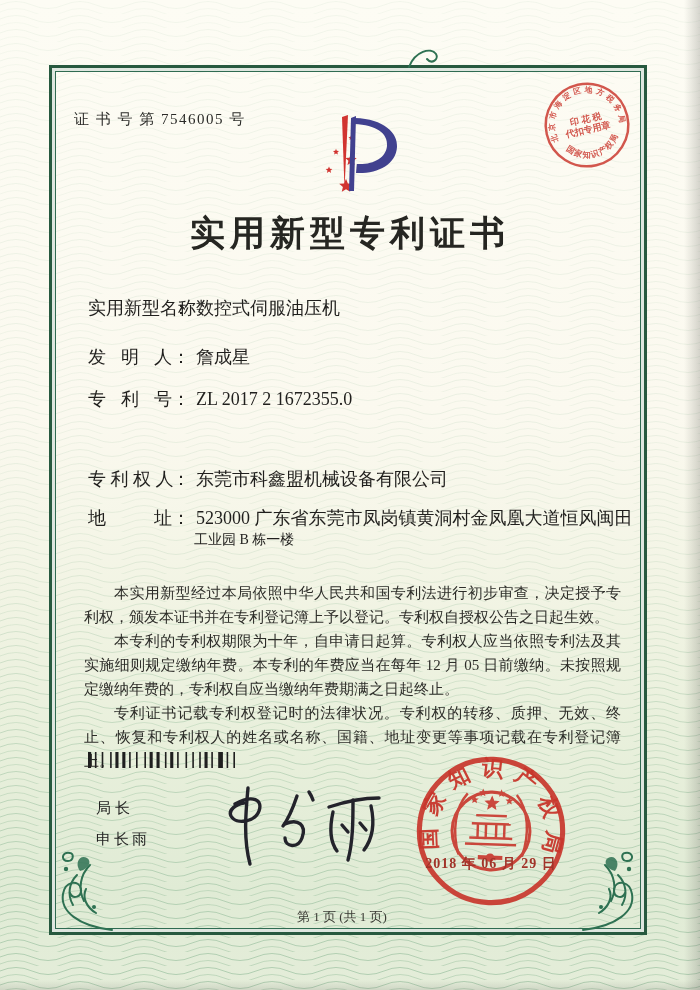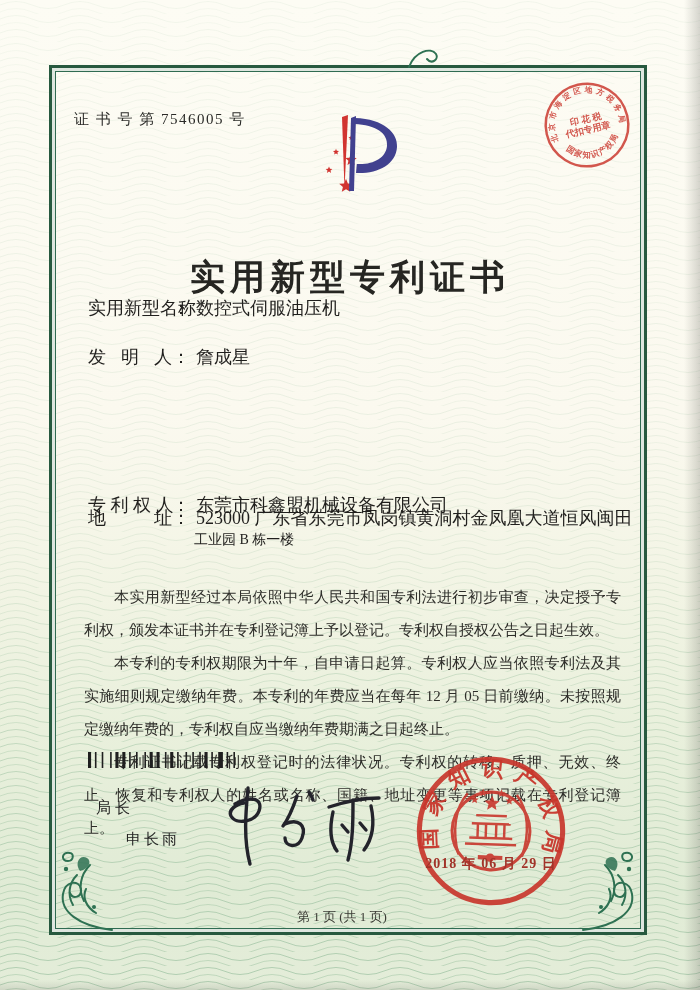--- a/index.html
+++ b/index.html
@@ -18,36 +18,36 @@
     border:1px solid #2f6b51;
     box-shadow:0 0 0 3px rgba(255,255,252,.85),0 0 0 6px #27593f;
   }
   .certno{
     position:absolute;left:74px;top:110px;font-size:15px;
     letter-spacing:1.5px;color:#2b2b28;
   }
   .logo{position:absolute;left:296px;top:108px;}
   .title{
     position:absolute;left:0;right:0;top:210px;text-align:center;
-    font-size:35px;letter-spacing:5px;font-weight:600;color:#262622;margin-top:44px;
+    font-size:35px;letter-spacing:5px;font-weight:600;color:#262622;
   }
   .row{position:absolute;left:88px;font-size:18px;color:#201f1d;white-space:nowrap;}
   .lbl{display:inline-block;width:84px;text-align:justify;text-align-last:justify;vertical-align:top;}
   .colon{display:inline-block;margin-right:6px;}
   .val{display:inline-block;}
   .addr2{position:absolute;left:194px;top:531px;font-size:14px;color:#201f1d;text-align:center;}
   .grantno{position:absolute;left:297px;top:0;}
   .bodytext{
     position:absolute;left:84px;top:581px;width:537px;
-    font-size:15px;line-height:33px;text-align:justify;color:#2d2d29;
+    font-size:15px;line-height:24px;text-align:justify;color:#2d2d29;
   }
   .bodytext p{margin:0;text-indent:2em;}
   .barcode{position:absolute;left:88px;top:752px;}
   .signer-title{position:absolute;left:96px;top:799px;font-size:15px;letter-spacing:4px;color:#222;}
-  .signer-name{position:absolute;left:96px;top:830px;font-size:15px;letter-spacing:3px;color:#222;margin-left:30px;}
+  .signer-name{position:absolute;left:96px;top:830px;font-size:15px;letter-spacing:3px;color:#222;}
   .signature{position:absolute;left:205px;top:780px;}
   .seal{position:absolute;left:403px;top:743px;transform:rotate(2deg);}
   .seal-date{
     position:absolute;left:403px;top:855px;width:176px;text-align:center;
     font-size:14px;color:#a13329;letter-spacing:1px;font-weight:600;
   }
   .taxseal{position:absolute;left:539px;top:77px;transform:rotate(-13deg);opacity:.92;}
   .footer{position:absolute;left:0;right:16px;top:908px;text-align:center;font-size:13px;color:#3a3a34;}
   .orn-left{position:absolute;left:50px;top:843px;}
   .orn-right{position:absolute;left:581px;top:843px;transform:scaleX(-1);}
@@ -105,21 +105,24 @@
   </svg>
 
   <div class="title">实用新型专利证书</div>
 
   <div class="row" style="top:296px">
     <span class="lbl">实用新型名称</span><span class="colon">：</span><span class="val">数控式伺服油压机</span>
   </div>
   <div class="row" style="top:345px">
     <span class="lbl">发 明 人</span><span class="colon">：</span><span class="val">詹成星</span>
   </div>
-  <div class="row" style="top:493px">
+  <div class="row" style="top:387px">
+    <span class="lbl">专 利 号</span><span class="colon">：</span><span class="val">ZL 2017 2 1672355.0</span>
+  </div>
+  <div class="row" style="top:467px">
     <span class="lbl">专 利 权 人</span><span class="colon">：</span><span class="val">东莞市科鑫盟机械设备有限公司</span>
   </div>
   <div class="row" style="top:506px">
     <span class="lbl">地 址</span><span class="colon">：</span><span class="val">523000 广东省东莞市凤岗镇黄洞村金凤凰大道恒风闽田</span>
   </div>
   <div class="addr2">工业园 B 栋一楼</div>
 
   <div class="bodytext">
     <p>本实用新型经过本局依照中华人民共和国专利法进行初步审查，决定授予专利权，颁发本证书并在专利登记簿上予以登记。专利权自授权公告之日起生效。</p>
     <p>本专利的专利权期限为十年，自申请日起算。专利权人应当依照专利法及其实施细则规定缴纳年费。本专利的年费应当在每年 12 月 05 日前缴纳。未按照规定缴纳年费的，专利权自应当缴纳年费期满之日起终止。</p>

